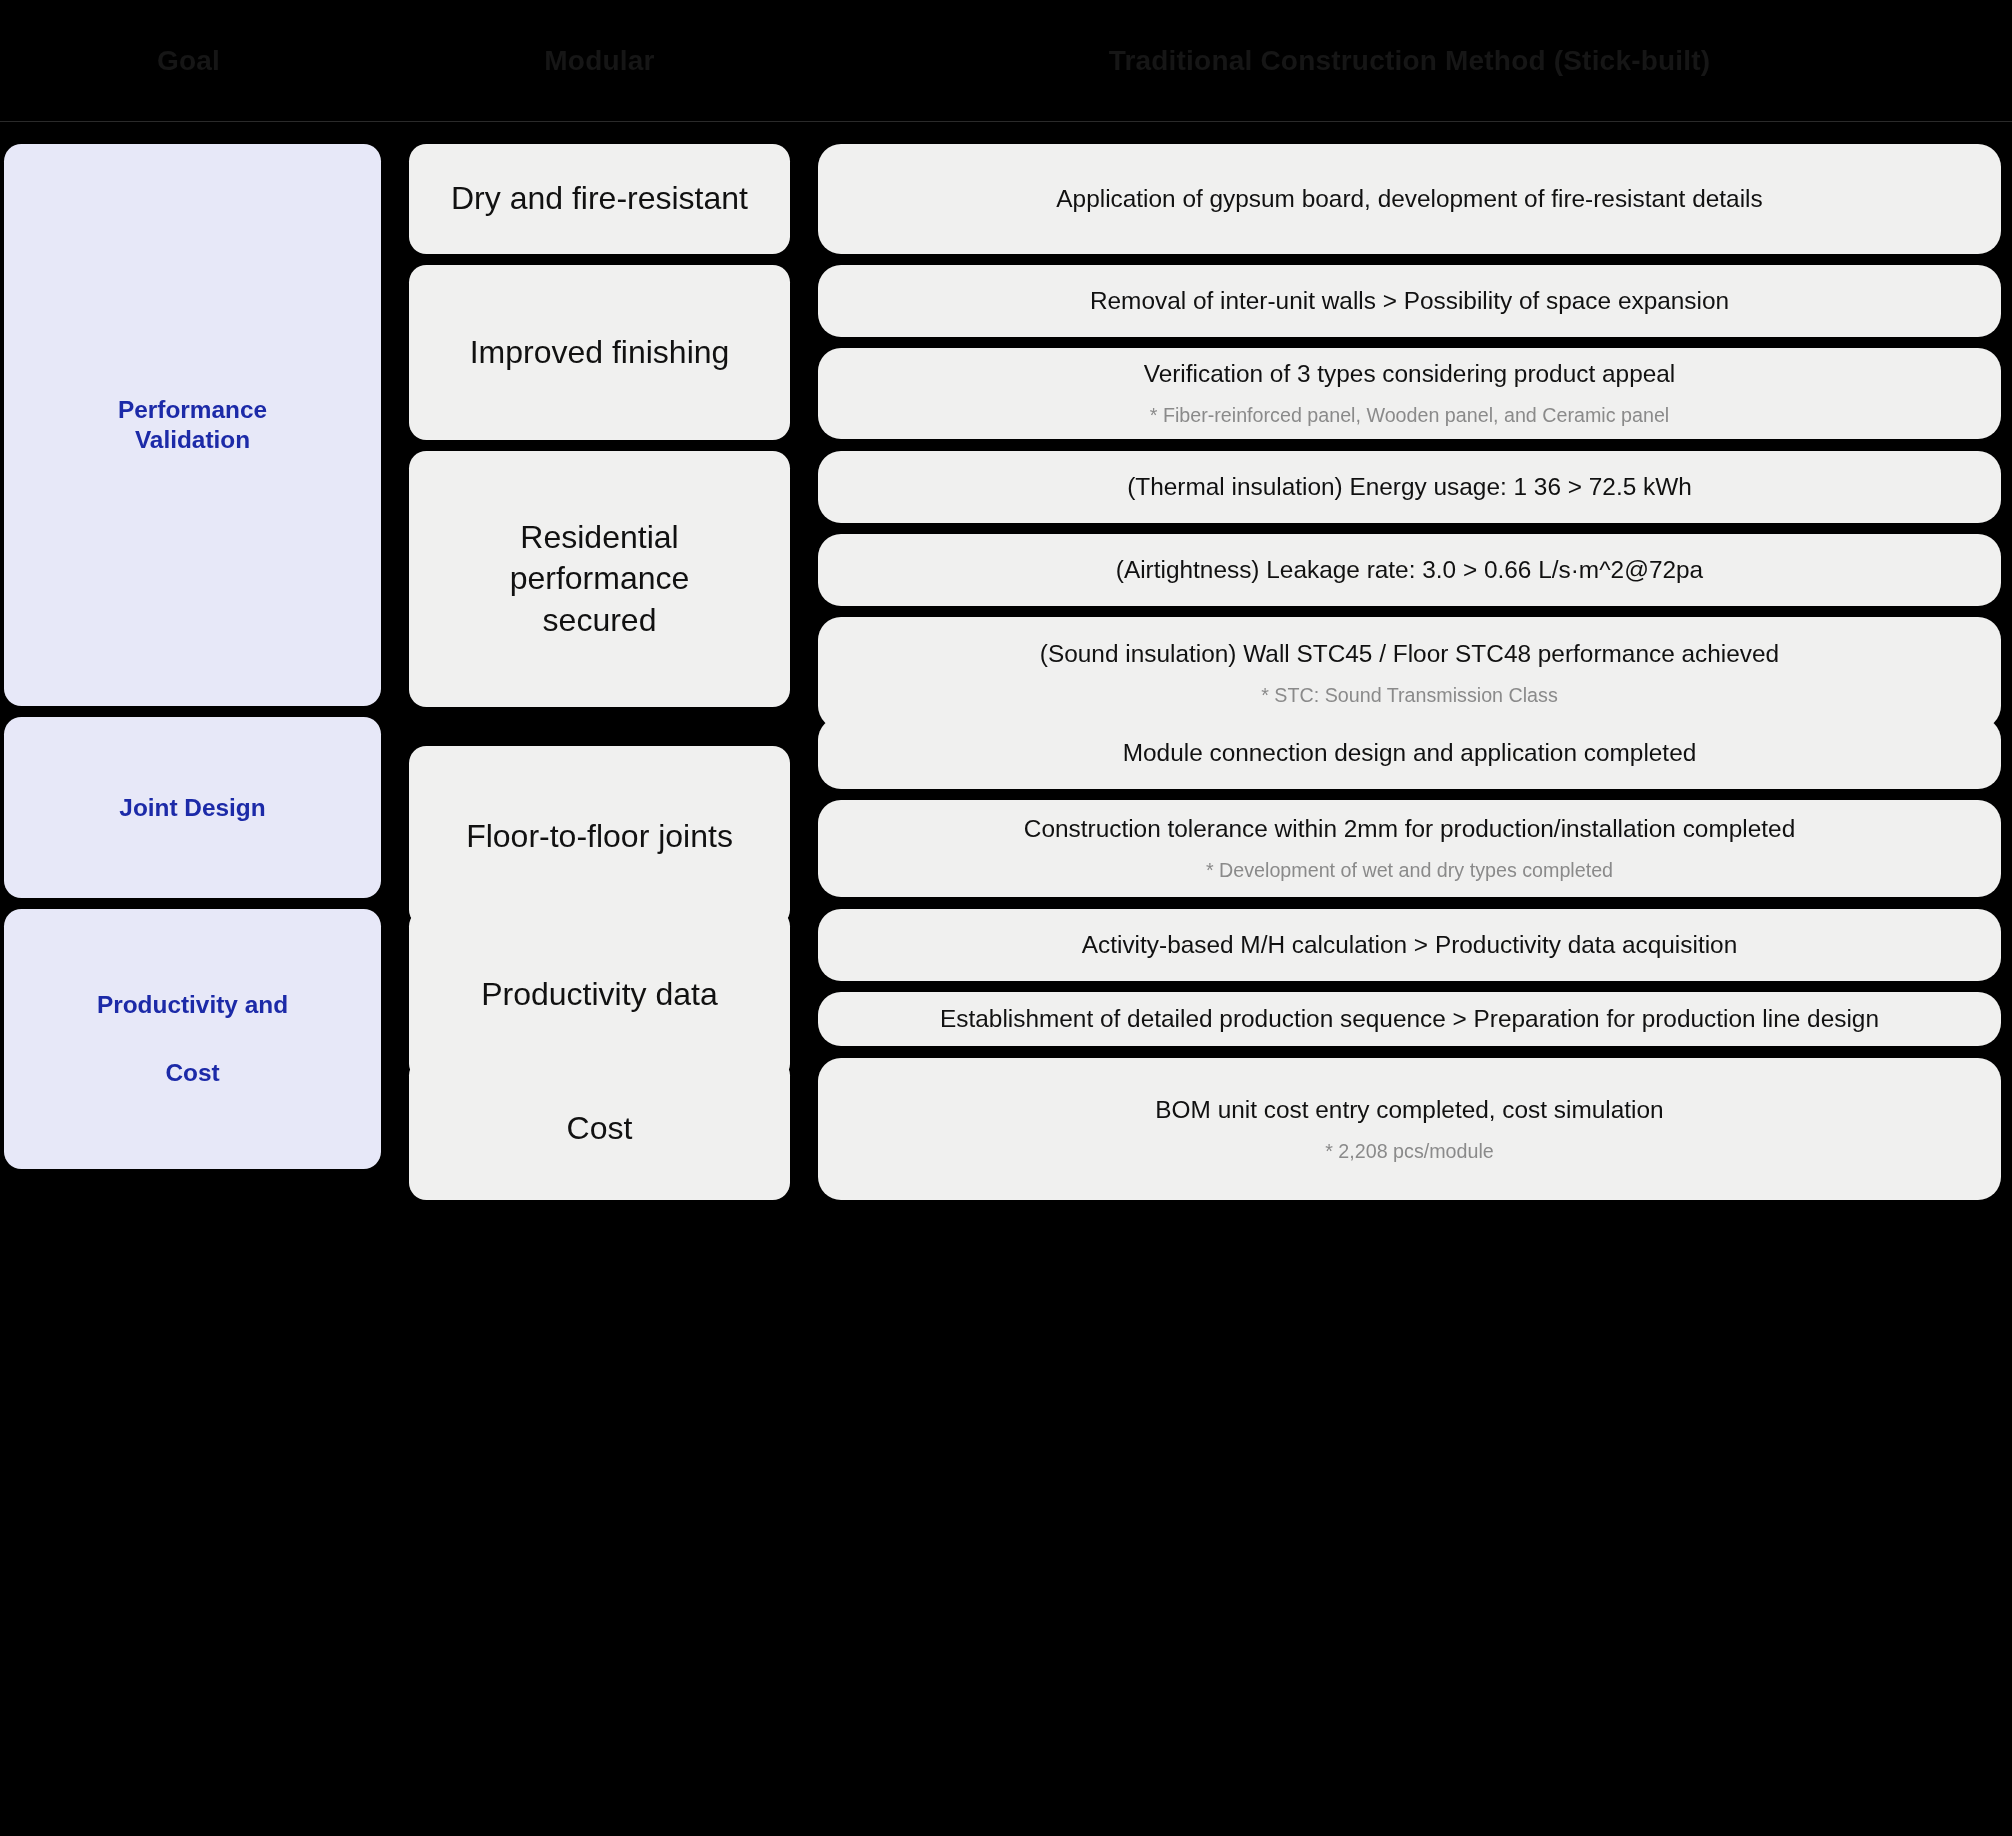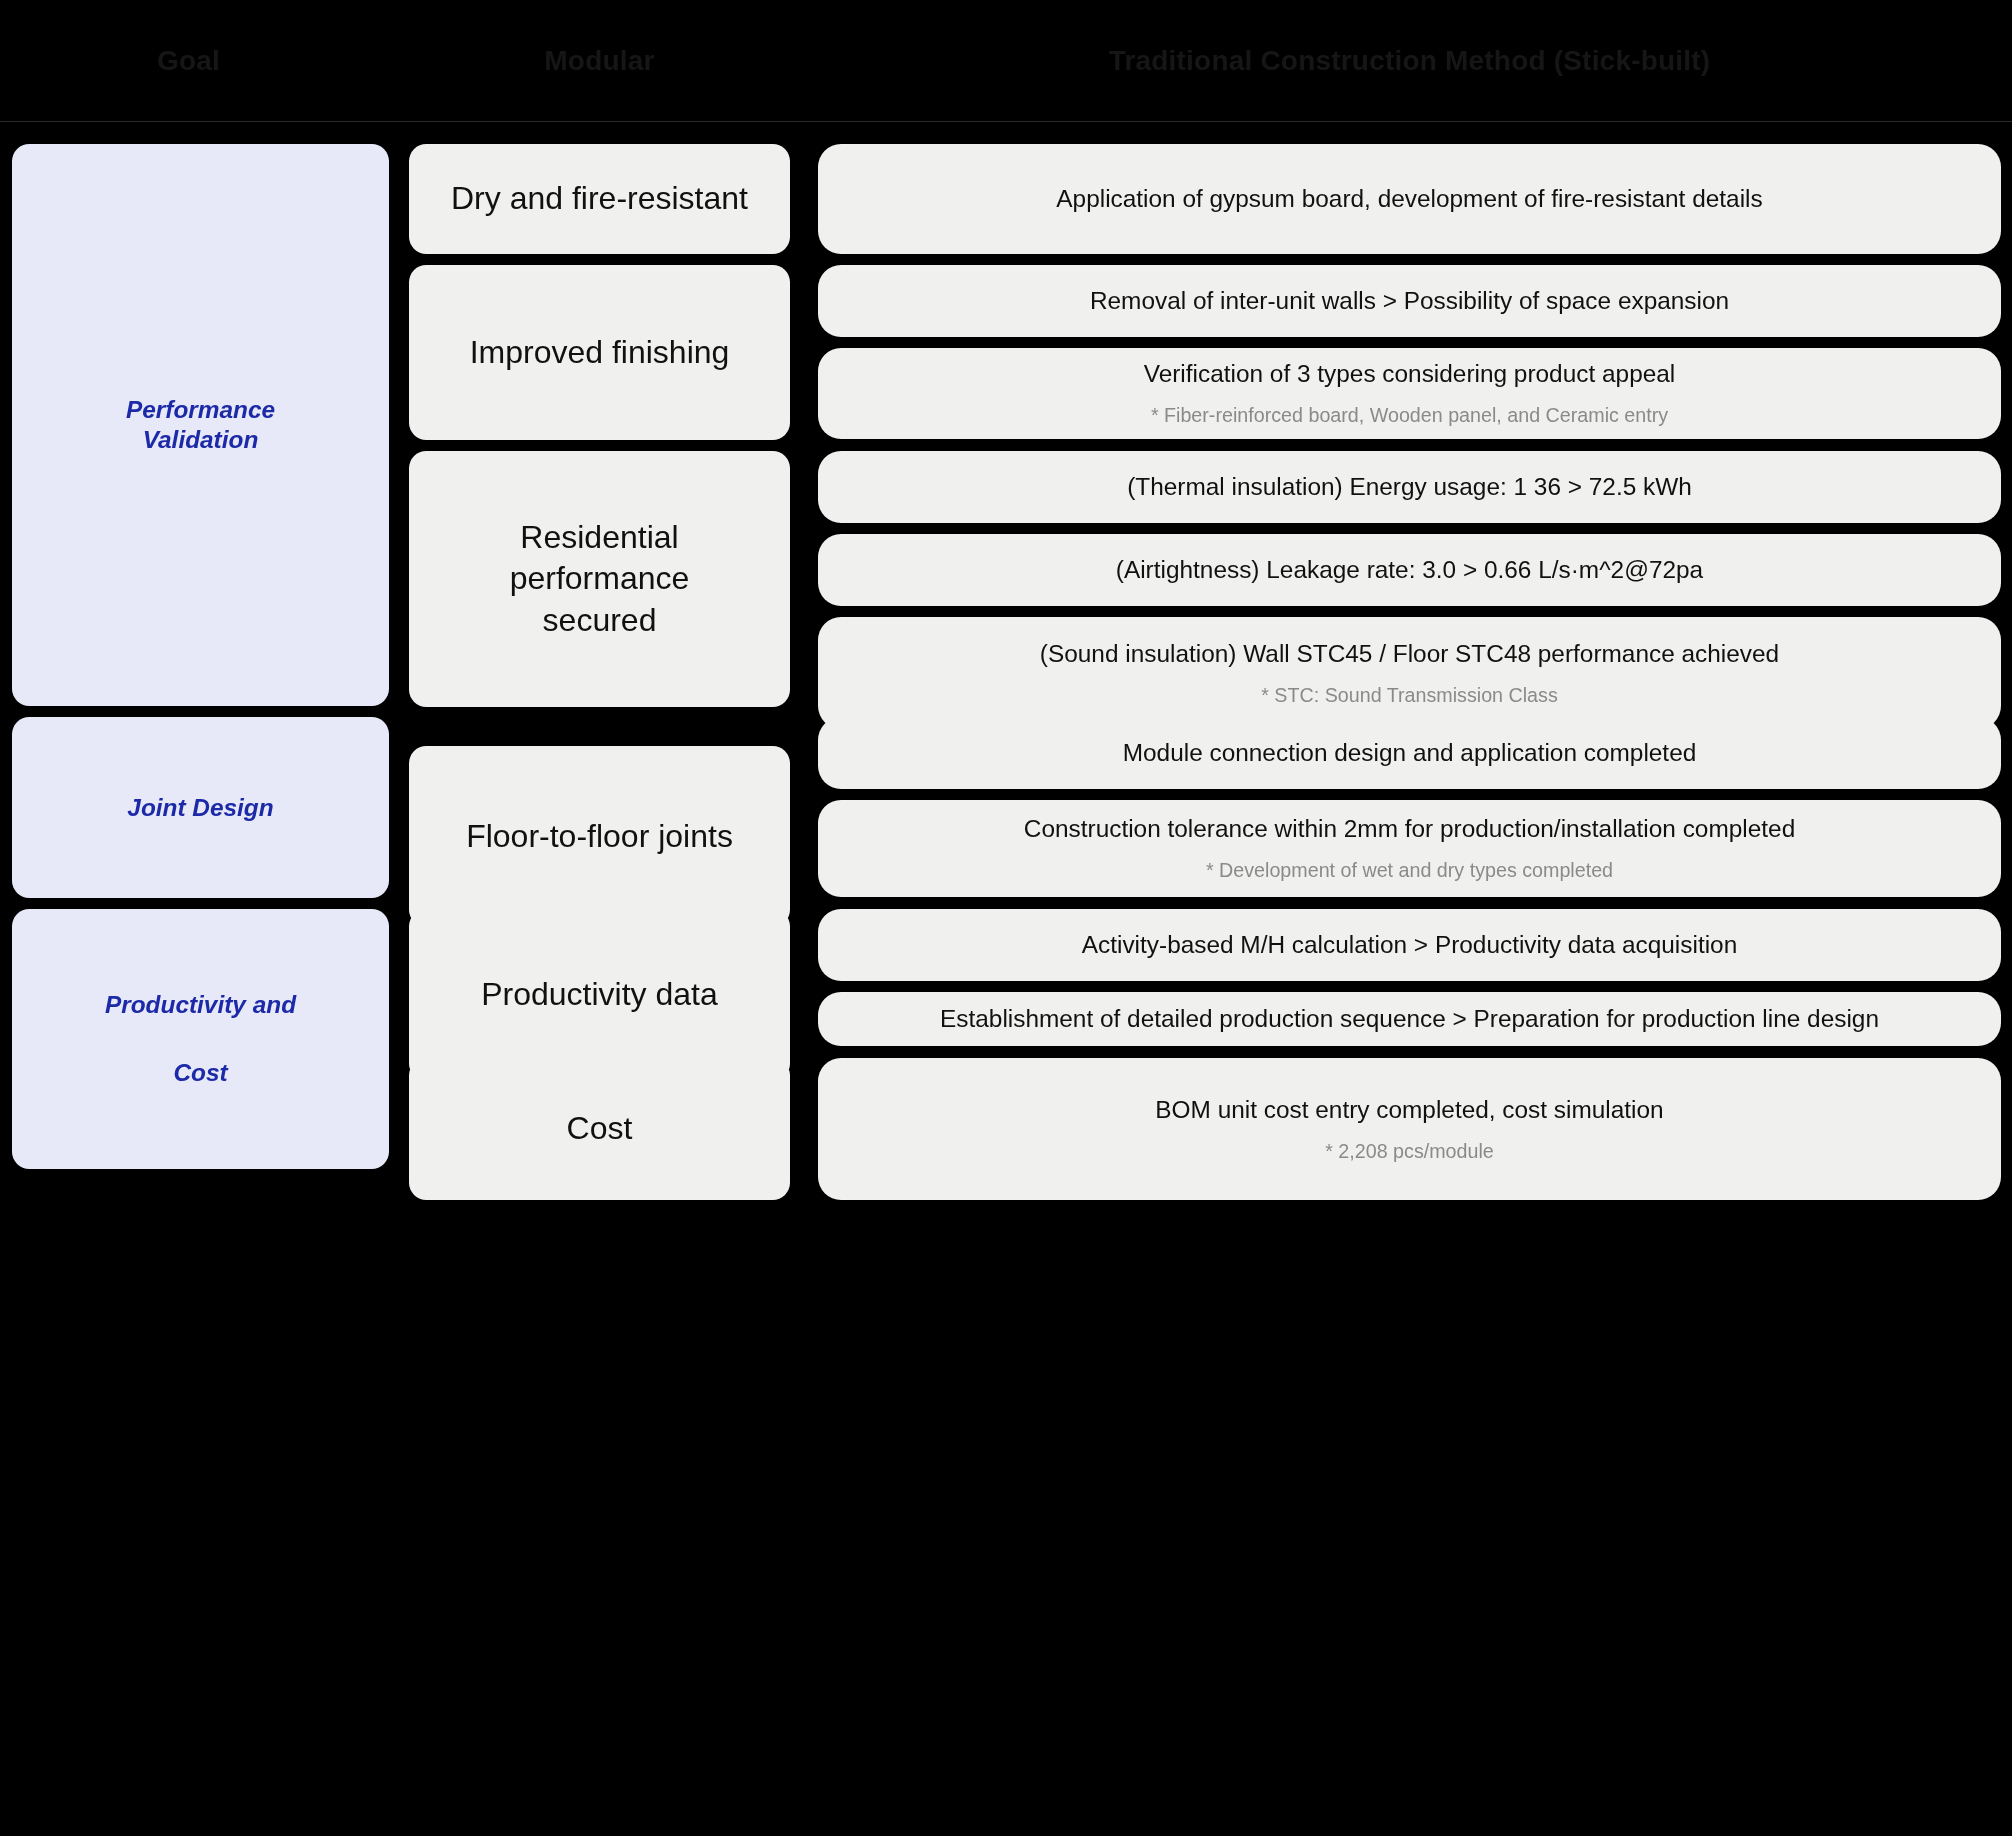--- a/index.html
+++ b/index.html
@@ -94,21 +94,21 @@
   }
   .content-sub {
     font-size: 19.7px;
     line-height: 1.3;
     font-weight: 400;
     color: #8a8a8a;
     margin-top: 12.6px;
   }
 
   
-  .col-goal    { left: 12px;    width: 377px; font-style: italic; }
+  .col-goal    { left: 4px;    width: 377px; }
   .col-mod     { left: 409px;  width: 381px; }
   .col-cont    { left: 818px; width: 1183px; }
 </style>
 </head>
 <body>
 
 <div class="board">
 
   <div class="header">
     <div class="header-cell hc-goal">
@@ -137,21 +137,21 @@
     </div>
 
     <div class="card modular-card col-mod" style="top:143px; height:175px;">
       <span>Improved finishing</span>
     </div>
     <div class="card content-card col-cont" style="top:143px; height:72px;">
       <span class="content-main">Removal of inter-unit walls &gt; Possibility of space expansion</span>
     </div>
     <div class="card content-card col-cont" style="top:226px; height:91px;">
       <span class="content-main">Verification of 3 types considering product appeal</span>
-      <span class="content-sub">* Fiber-reinforced board, Wooden panel, and Ceramic entry</span>
+      <span class="content-sub">* Fiber-reinforced panel, Wooden panel, and Ceramic panel</span>
     </div>
 
     <div class="card modular-card col-mod" style="top:329px; height:256px;">
       <span>Residential performance</span>
       <span>secured</span>
     </div>
     <div class="card content-card col-cont" style="top:329px; height:72px;">
       <span class="content-main">(Thermal insulation) Energy usage: 1 36 &gt; 72.5 kWh</span>
     </div>
     <div class="card content-card col-cont" style="top:412px; height:72px;">

